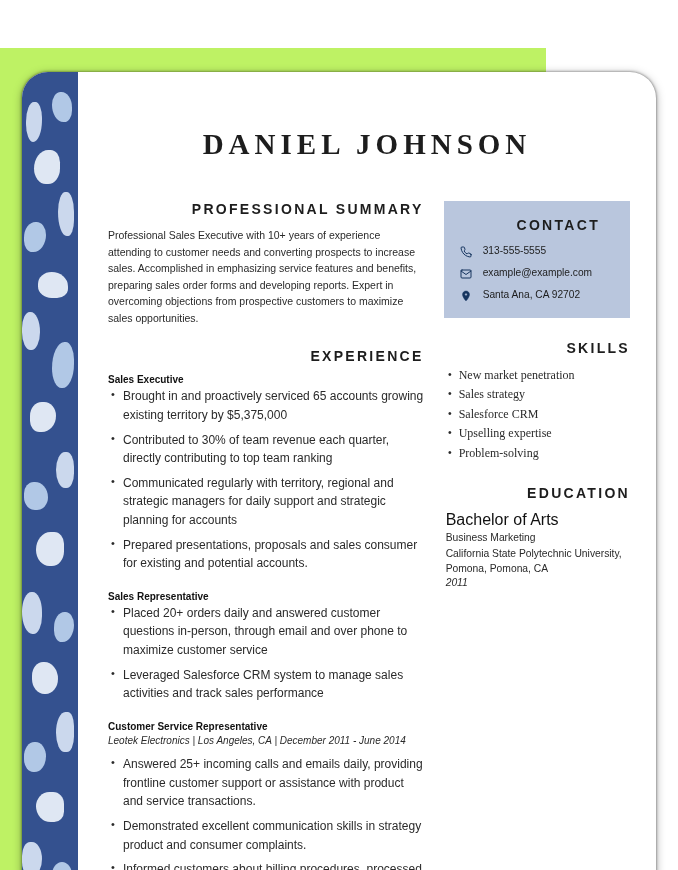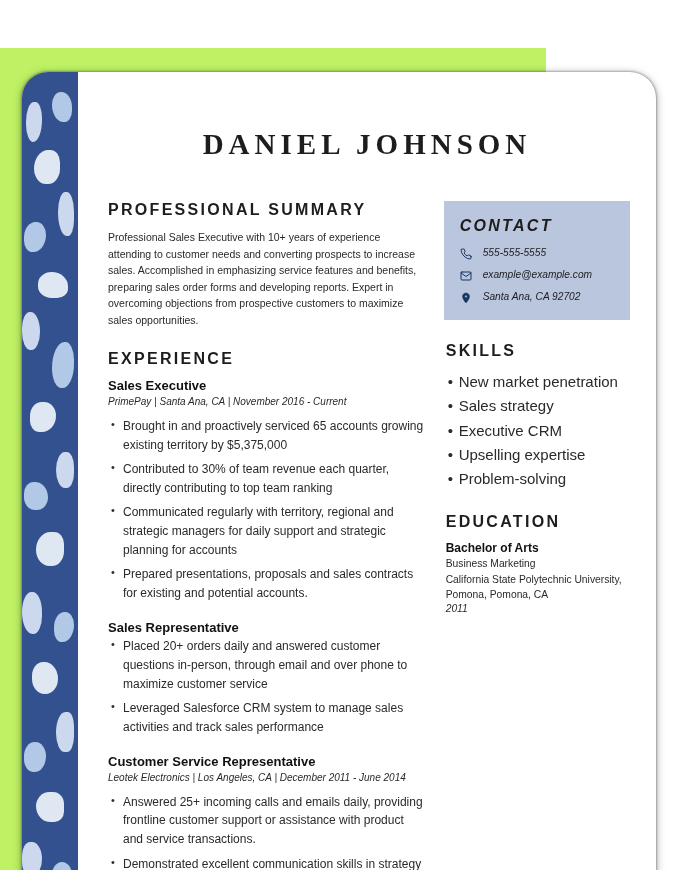--- a/index.html
+++ b/index.html
@@ -82,39 +82,40 @@
     width: 352px;
     padding-right: 20px;
     box-sizing: border-box;
   }
   .col-side {
     width: 196px;
     box-sizing: border-box;
   }
 
   .section-title {
-    font-size: 16px;
+    font-size: 14px;
     letter-spacing: 2.3px;
     font-weight: bold;
     color: #1d1d1d;
     margin: 0 0 10px 0;
     text-transform: uppercase;
+    text-align: right;
   }
   .section-title.spaced-top { margin-top: 22px; }
 
   .summary-text {
     font-size: 10.5px;
     line-height: 1.58;
     color: #2a2a2a;
     margin: 0;
   }
 
   .job { margin-bottom: 18px; }
   .job-title {
-    font-size: 13px;
+    font-size: 10px;
     font-weight: bold;
     color: #111;
     margin: 0 0 2px 0;
   }
   .job-meta {
     font-size: 10px;
     font-style: italic;
     color: #2a2a2a;
     margin: 0 0 7px 0;
     line-height: 1.45;
@@ -136,23 +137,22 @@
     position: absolute;
     left: -12px;
     top: -1px;
     color: #2a2a2a;
     font-size: 11px;
   }
 
   
   .contact-card {
     background: #b9c6dd;
-    padding: 16px 14px 16px 16px;
+    padding: 16px 30px 16px 16px;
     box-sizing: border-box;
-    font-style: italic;
   }
   .contact-card .section-title { margin-bottom: 12px; }
   .contact-row {
     display: flex;
     align-items: flex-start;
     margin-bottom: 9px;
     font-size: 10.2px;
     color: #1d1d1d;
   }
   .contact-row:last-child { margin-bottom: 0; text-align: center; }
@@ -167,35 +167,36 @@
   }
   .contact-icon svg { display: block; }
 
   .side-block { margin-top: 22px; padding-left: 2px; }
   ul.skill-list {
     margin: 0;
     padding-left: 13px;
     list-style: none;
   }
   ul.skill-list li {
-    font-size: 15px;
+    font-size: 12px;
     line-height: 1.62;
     color: #2a2a2a;
     position: relative;
+    font-family: Liberation Serif, serif;
   }
   ul.skill-list li:before {
     content: "•";
     position: absolute;
     left: -11px;
     color: #2a2a2a;
   }
 
   .edu-degree {
-    font-size: 12px;
-    font-weight: bold;
+    font-size: 16px;
+    font-weight: normal;
     color: #111;
     margin: 0 0 1px 0;
   }
   .edu-line {
     font-size: 10.3px;
     line-height: 1.5;
     color: #2a2a2a;
     margin: 0;
   }
   .edu-year {
@@ -242,26 +243,25 @@
 
         <div class="col-main">
 
           <h2 class="section-title">PROFESSIONAL SUMMARY</h2>
           <p class="summary-text">Professional Sales Executive with 10+ years of experience attending to customer needs and converting prospects to increase sales. Accomplished in emphasizing service features and benefits, preparing sales order forms and developing reports. Expert in overcoming objections from prospective customers to maximize sales opportunities.</p>
 
           <h2 class="section-title spaced-top">EXPERIENCE</h2>
 
           <div class="job">
             <p class="job-title">Sales Executive</p>
-            <p class="job-meta">PrimePay | Santa Ana, CA | November 2016 - Current</p>
             <ul class="bullets">
               <li>Brought in and proactively serviced 65 accounts growing existing territory by $5,375,000</li>
               <li>Contributed to 30% of team revenue each quarter, directly contributing to top team ranking</li>
               <li>Communicated regularly with territory, regional and strategic managers for daily support and strategic planning for accounts</li>
-              <li>Prepared presentations, proposals and sales contracts for existing and potential accounts.</li>
+              <li>Prepared presentations, proposals and sales consumer for existing and potential accounts.</li>
             </ul>
           </div>
 
           <div class="job">
             <p class="job-title">Sales Representative</p>
             <ul class="bullets">
               <li>Placed 20+ orders daily and answered customer questions in-person, through email and over phone to maximize customer service</li>
               <li>Leveraged Salesforce CRM system to manage sales activities and track sales performance</li>
             </ul>
           </div>
@@ -282,21 +282,21 @@
 
           <div class="contact-card">
             <h2 class="section-title">CONTACT</h2>
 
             <div class="contact-row">
               <span class="contact-icon">
                 <svg width="12" height="12" viewBox="0 0 24 24" fill="none" stroke="#16355f" stroke-width="2" stroke-linecap="round" stroke-linejoin="round">
                     <path d="M22 16.92v3a2 2 0 0 1-2.18 2 19.79 19.79 0 0 1-8.63-3.07 19.5 19.5 0 0 1-6-6 19.79 19.79 0 0 1-3.07-8.67A2 2 0 0 1 4.11 2h3a2 2 0 0 1 2 1.72c.13.96.36 1.9.7 2.81a2 2 0 0 1-.45 2.11L8.09 9.91a16 16 0 0 0 6 6l1.27-1.27a2 2 0 0 1 2.11-.45c.91.34 1.85.57 2.81.7A2 2 0 0 1 22 16.92z"></path>
                   </svg>
               </span>
-              <span>555-555-5555</span>
+              <span>313-555-5555</span>
             </div>
 
             <div class="contact-row">
               <span class="contact-icon">
                 <svg width="12" height="12" viewBox="0 0 24 24" fill="none" stroke="#16355f" stroke-width="2" stroke-linecap="round" stroke-linejoin="round">
                     <rect x="2" y="4" width="20" height="16" rx="2"></rect>
                     <path d="M22 6l-10 7L2 6"></path>
                   </svg>
               </span>
               <span>example@example.com</span>
@@ -311,21 +311,21 @@
               </span>
               <span>Santa Ana, CA 92702</span>
             </div>
           </div>
 
           <div class="side-block">
             <h2 class="section-title">SKILLS</h2>
             <ul class="skill-list">
               <li>New market penetration</li>
               <li>Sales strategy</li>
-              <li>Executive CRM</li>
+              <li>Salesforce CRM</li>
               <li>Upselling expertise</li>
               <li>Problem-solving</li>
             </ul>
           </div>
 
           <div class="side-block">
             <h2 class="section-title">EDUCATION</h2>
             <p class="edu-degree">Bachelor of Arts</p>
             <p class="edu-line">Business Marketing</p>
             <p class="edu-line">California State Polytechnic University, Pomona, Pomona, CA</p>

